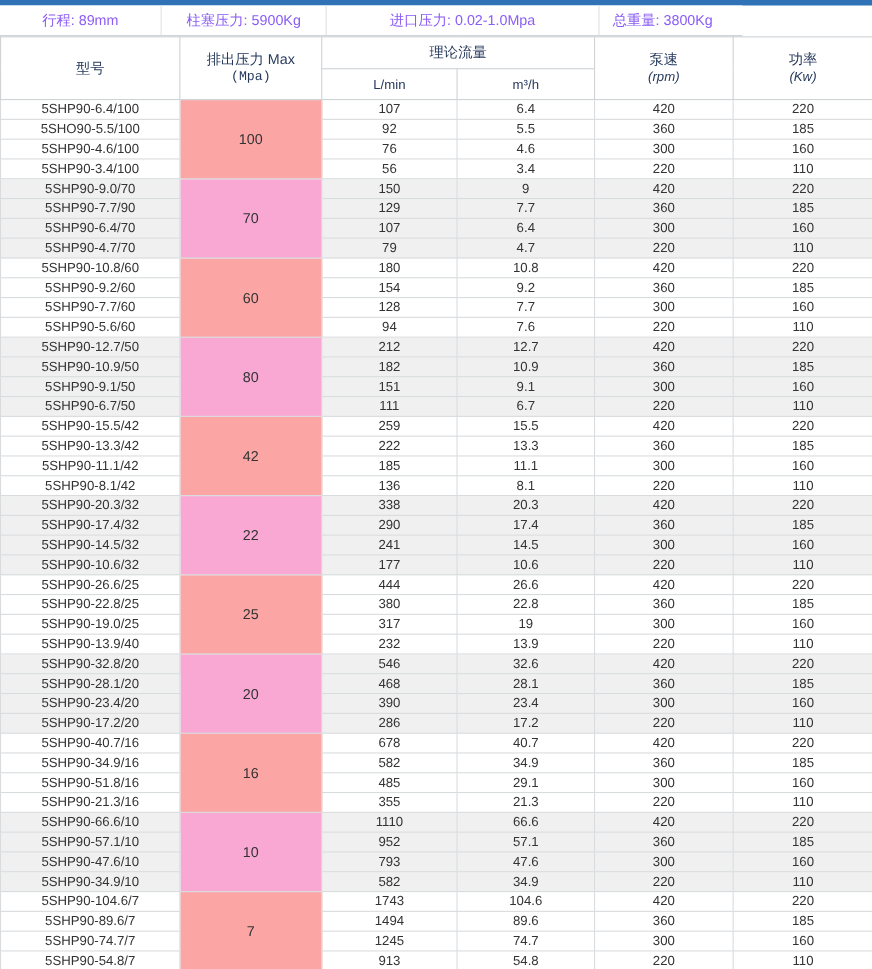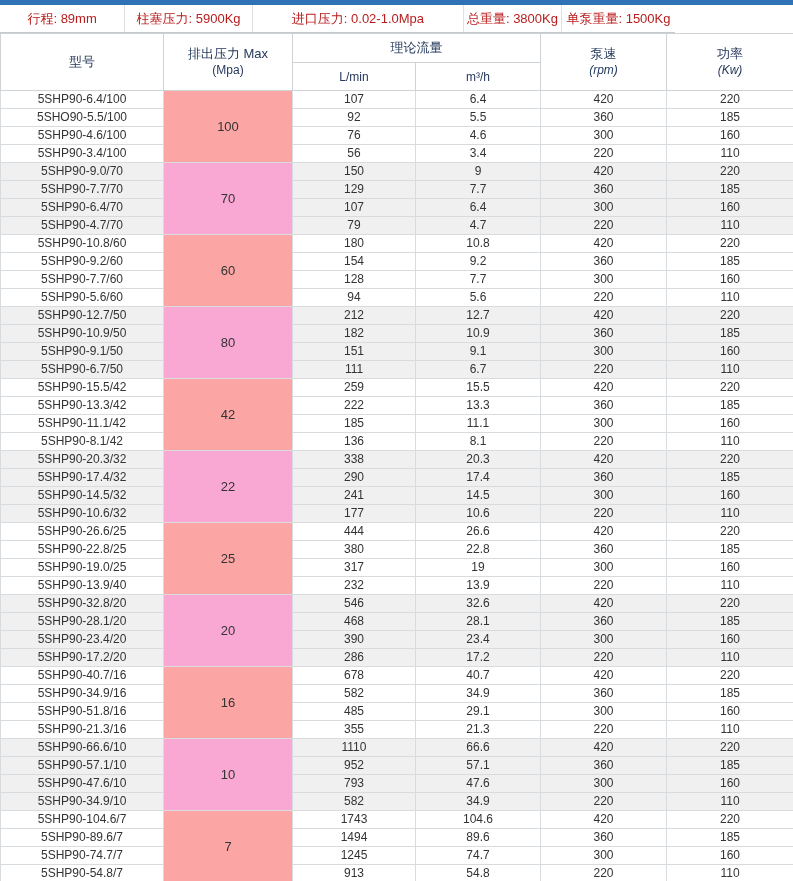--- a/index.html
+++ b/index.html
@@ -7,21 +7,21 @@
     width: 793px; height: 881px;
     font-family: "Liberation Sans", "DejaVu Sans", sans-serif;
     color: #333; overflow: hidden;
   }
   .top-strip { width: 793px; height: 5px; background: #2f72b6; }
 
   
   .info-bar {
     display: flex; width: 675px; height: 28px; box-sizing: border-box;
     border-bottom: 1px solid #c6cacd; background: #fff;
-    align-items: center; font-size: 13px; color: #b91c1c;
+    align-items: center; font-size: 13px; color: #8b5cf6;
   }
   .info-item {
     display: flex; align-items: center; justify-content: center;
     height: 100%; box-sizing: border-box; white-space: nowrap;
   }
   .info-item:not(:last-child) { border-right: 1px solid #dfe1e3; }
   .ii-0 { width: 147px; } .ii-1 { width: 150px; } .ii-2 { width: 248px; }
   .ii-3 { width: 115px; } .ii-4 { width: 133px; }
 
   
@@ -40,21 +40,21 @@
     border: 1px solid #d9dcde; text-align: center; vertical-align: middle;
     padding: 0; font-weight: normal;
   }
   table.spec thead th {
     color: #26395c; font-size: 13px; background: #fff;
     border-color: #cfd3d6;
   }
   thead tr.h1 th { height: 28px; }
   thead tr.h2 th { height: 27px; font-size: 12px; }
   th.two-line { line-height: 16px; }
-  th .unit-serif { font-family: Liberation Sans, sans-serif; font-size: 12px; }
+  th .unit-serif { font-family: Liberation Mono, monospace; font-size: 12px; }
   th .unit { font-size: 12px; font-style: italic; }
 
   table.spec tbody td { height: 17px; line-height: 17px; }
   tbody tr.alt td { background: #f0f0f0; }
   td.pressure-cell { font-size: 13px; background: #fca5a5; }
   tbody tr.alt td.pressure-cell, td.pressure-cell.alt { background: #f9a8d4; }
 </style>
 </head>
 <body>
 
@@ -65,23 +65,20 @@
       <span>行程: 89mm</span>
     </div>
   <div class="info-item ii-1">
       <span>柱塞压力: 5900Kg</span>
     </div>
   <div class="info-item ii-2">
       <span>进口压力: 0.02-1.0Mpa</span>
     </div>
   <div class="info-item ii-3">
       <span>总重量: 3800Kg</span>
-    </div>
-  <div class="info-item ii-4">
-      <span>单泵重量: 1500Kg</span>
     </div>
 </div>
 
 <table class="spec">
   <colgroup>
     <col class="c-model">
       <col class="c-press">
       <col class="c-lmin">
     <col class="c-m3h">
       <col class="c-rpm">
@@ -141,21 +138,21 @@
       </tr>
       <tr class="alt">
         <td>5SHP90-9.0/70</td>
         <td rowspan="4" class="pressure-cell alt">70</td>
         <td>150</td>
         <td>9</td>
         <td>420</td>
         <td>220</td>
       </tr>
       <tr class="alt">
-        <td>5SHP90-7.7/70</td>
+        <td>5SHP90-7.7/90</td>
         <td>129</td>
         <td>7.7</td>
         <td>360</td>
         <td>185</td>
       </tr>
       <tr class="alt">
         <td>5SHP90-6.4/70</td>
         <td>107</td>
         <td>6.4</td>
         <td>300</td>
@@ -186,21 +183,21 @@
       <tr>
         <td>5SHP90-7.7/60</td>
         <td>128</td>
         <td>7.7</td>
         <td>300</td>
         <td>160</td>
       </tr>
       <tr>
         <td>5SHP90-5.6/60</td>
         <td>94</td>
-        <td>5.6</td>
+        <td>7.6</td>
         <td>220</td>
         <td>110</td>
       </tr>
       <tr class="alt">
         <td>5SHP90-12.7/50</td>
         <td rowspan="4" class="pressure-cell alt">80</td>
         <td>212</td>
         <td>12.7</td>
         <td>420</td>
         <td>220</td>

